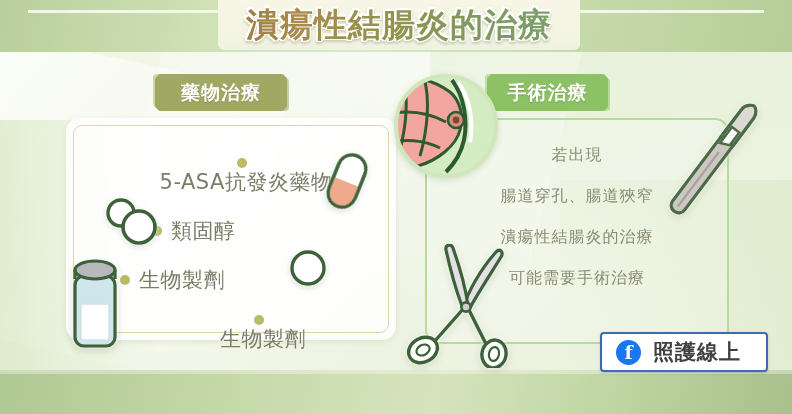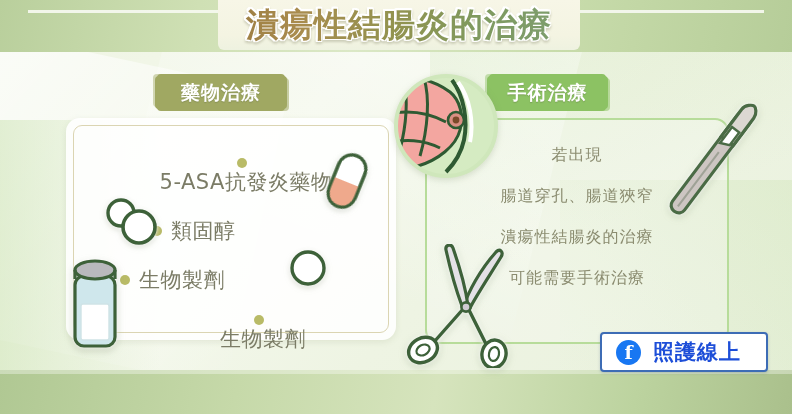--- a/index.html
+++ b/index.html
@@ -116,21 +116,21 @@
     filter:drop-shadow(0 0 2px #ffffff) drop-shadow(0 2px 3px rgba(120,140,100,.28));}
 
   
   .logo{position:absolute;left:600px;top:332px;width:168px;height:40px;
     background:#ffffff;border:2.5px solid #3d6cb5;border-radius:4px;
     display:flex;align-items:center;gap:12px;padding-left:14px;box-sizing:border-box;
     box-shadow:0 1px 3px rgba(60,80,130,.25);}
   .fb{width:25px;height:25px;border-radius:50%;background:#1877f2;flex:0 0 auto;
     display:flex;align-items:center;justify-content:center;
     color:#fff;font-family:"DejaVu Serif","Liberation Serif",serif;font-weight:bold;font-size:19px;line-height:1;}
-  .logo-text{font-size:21px;font-weight:bold;color:#1d4ed8;letter-spacing:1px;}
+  .logo-text{font-size:21px;font-weight:bold;color:#404040;letter-spacing:1px;}
 </style>
 </head>
 <body>
 
 <div id="stage">
 
   <div class="wash w1"></div>
   <div class="wash w2"></div>
   <div class="wash w3"></div>
   <div class="wash w4"></div>

